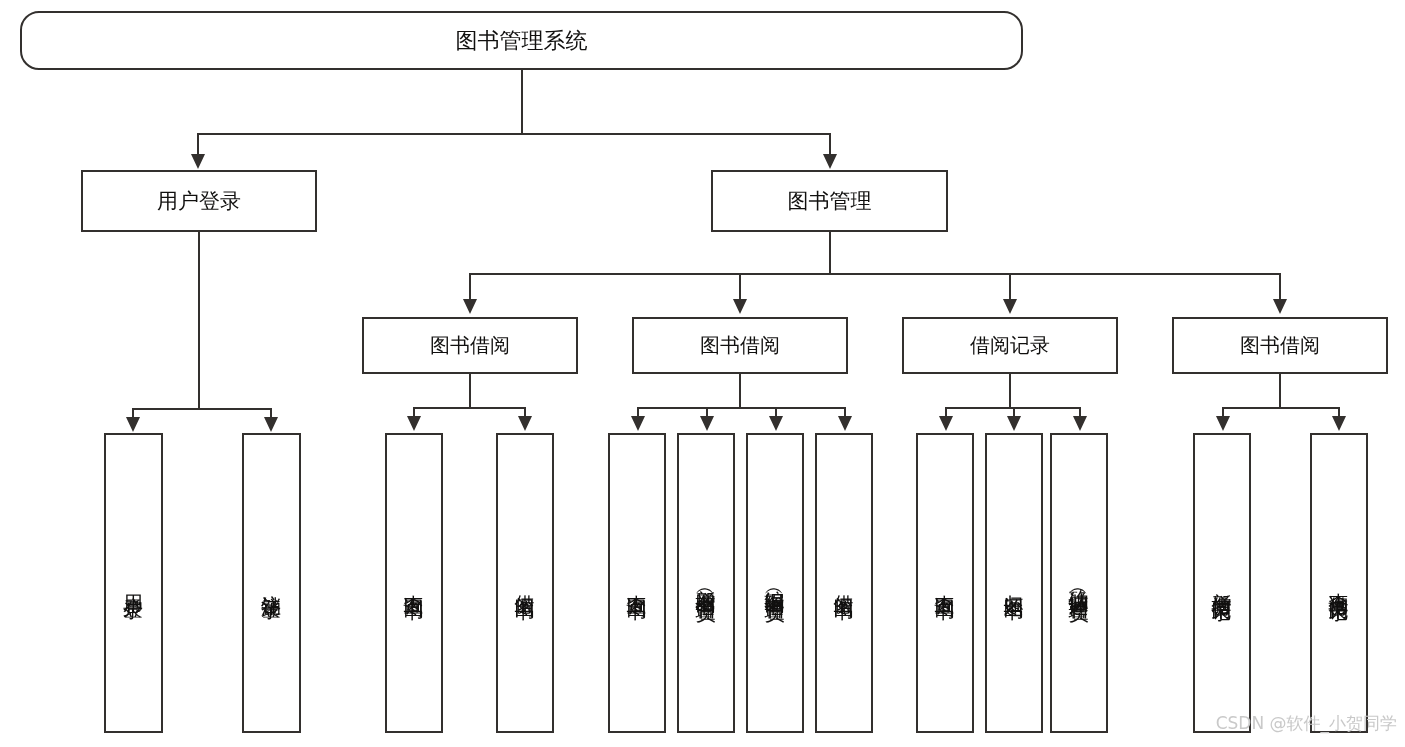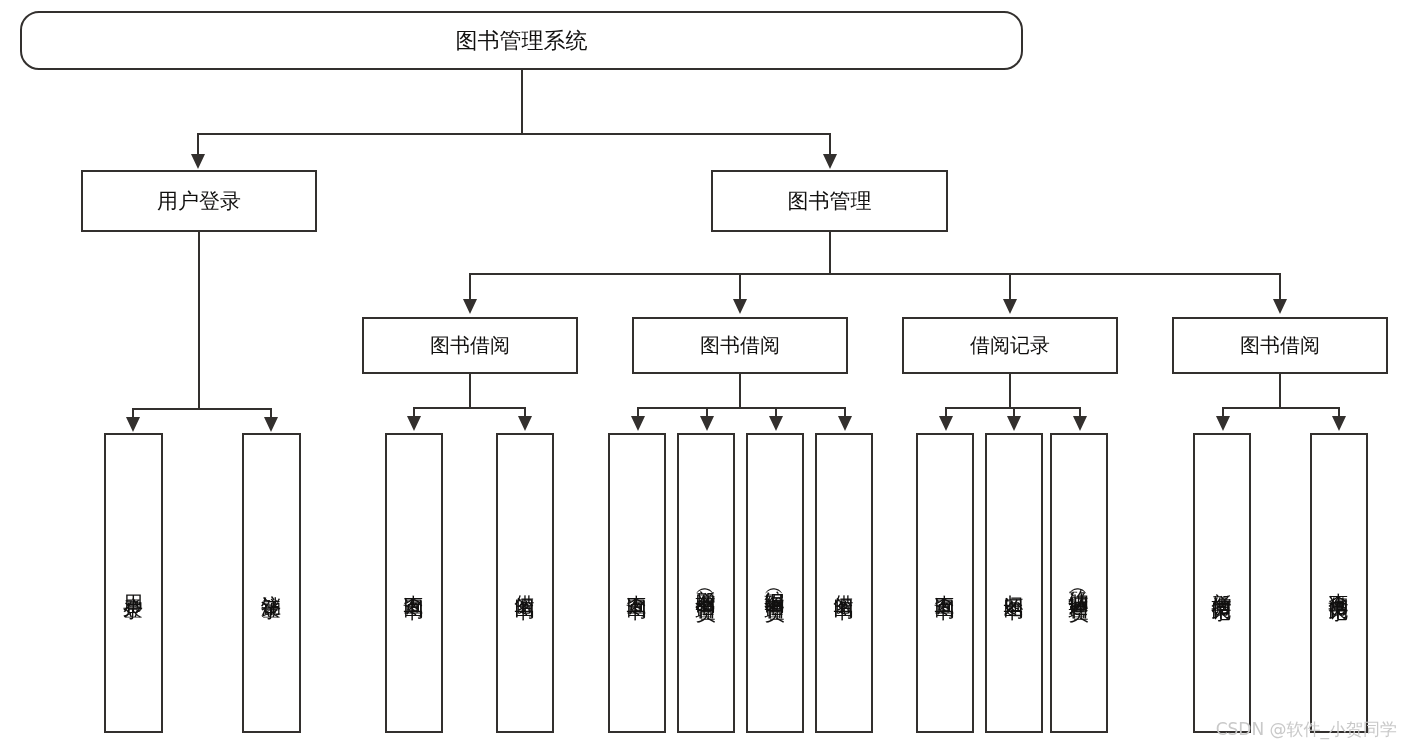--- a/index.html
+++ b/index.html
@@ -60,21 +60,21 @@
     position: absolute;
     width: 0;
     height: 0;
     border-left: 7px solid transparent;
     border-right: 7px solid transparent;
     border-top: 15px solid #33302e;
   }
   .watermark {
     position: absolute;
     right: 8px;
-    bottom: 6px;
+    bottom: 12px;
     font-size: 17px;
     color: #c9c9c9;
     white-space: nowrap;
     font-family: "DejaVu Sans", "Liberation Sans", sans-serif;
   }
 </style>
 </head>
 <body>
 
 <div id="canvas">

